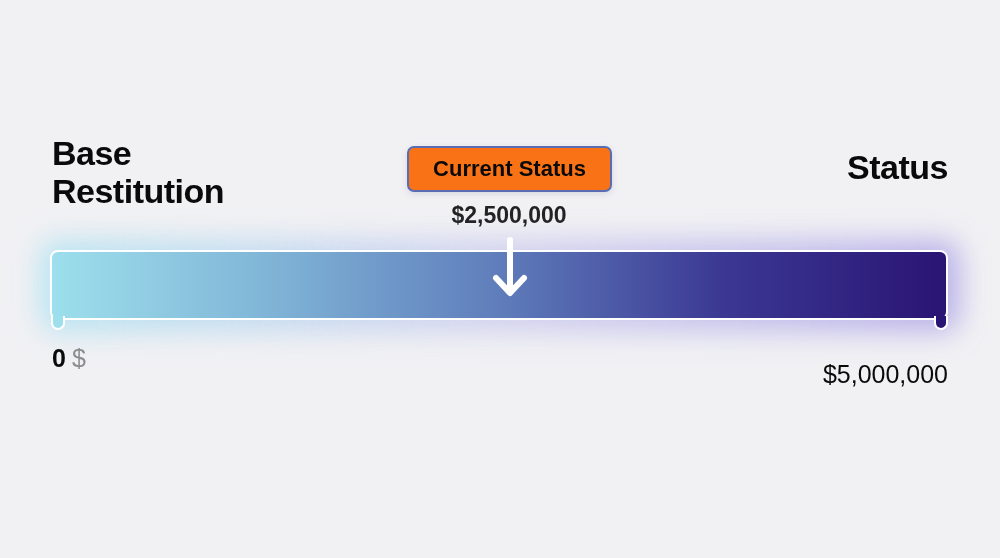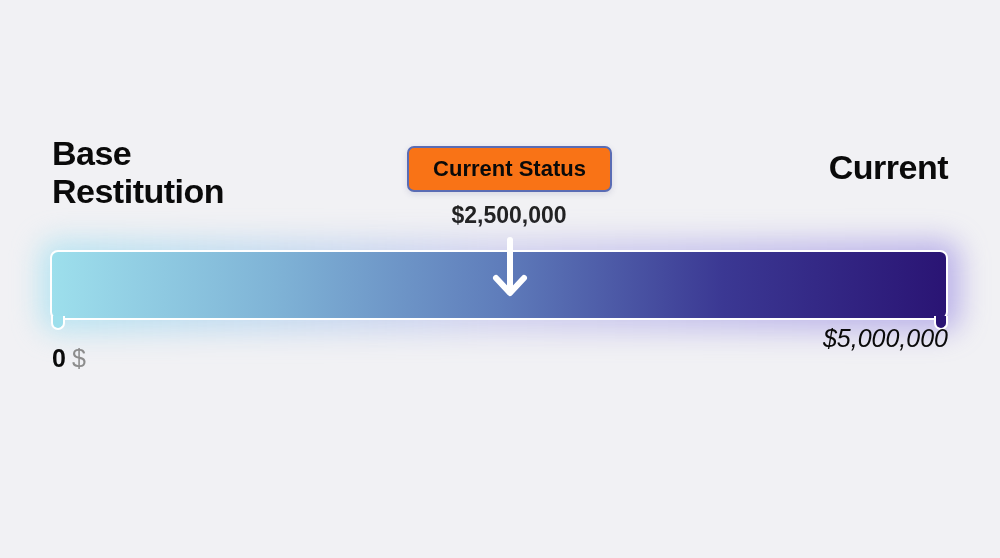--- a/index.html
+++ b/index.html
@@ -9,32 +9,32 @@
   .status-box{position:absolute;left:407px;top:146px;width:205px;height:46px;box-sizing:border-box;background:#f97316;border:2px solid #5a6cb4;border-radius:7px;display:flex;align-items:center;justify-content:center;font-weight:700;font-size:22px;color:#0a0a0a;box-shadow:0 2px 6px rgba(60,60,120,0.15);}
   .status-value{position:absolute;left:400px;top:202px;width:218px;text-align:center;font-size:23px;color:#222;font-weight:bold;}
   .bar-glow{position:absolute;left:40px;top:240px;width:920px;height:92px;border-radius:18px;background:linear-gradient(90deg,rgba(140,220,240,0.55),rgba(150,150,230,0.35),rgba(120,100,220,0.45));filter:blur(14px);}
   .bar{position:absolute;left:50px;top:250px;width:898px;height:70px;box-sizing:border-box;border:2px solid #fff;border-radius:8px;background:linear-gradient(90deg,#9ddfec 0%,#7fb3d6 25%,#5f7dbb 50%,#3b3893 75%,#2a1474 100%);}
   .tab{position:absolute;top:316px;width:14px;height:14px;border:2px solid #fff;border-top:none;border-radius:0 0 8px 8px;box-sizing:border-box;}
   .tab.left{left:51px;background:#9ddfec;}
   .tab.right{left:934px;background:#2a1474;}
   .arrow{position:absolute;left:490px;top:236px;width:40px;height:64px;}
   .axis-left{position:absolute;left:52px;top:344px;font-size:25px;font-weight:700;color:#0a0a0a;}
   .axis-left .cur{color:#8c8c8c;font-weight:400;margin-left:6px;}
-  .axis-right{position:absolute;right:52px;top:324px;font-size:25px;font-weight:400;color:#0a0a0a;font-style:italic;}
+  .axis-right{position:absolute;right:52px;top:360px;font-size:25px;font-weight:400;color:#0a0a0a;}
 </style>
 </head>
 <body>
 
 <div class="label-left">
   <div>Base</div>
   <div>Restitution</div>
 </div>
 
 <div class="label-right">
-  <div>Current</div>
+  <div>Status</div>
 </div>
 
 <div class="status-box">
   <span>Current Status</span>
 </div>
 <div class="status-value">$2,500,000</div>
 
 <div class="bar-glow"></div>
 <div class="bar"></div>
 <div class="tab left"></div>

